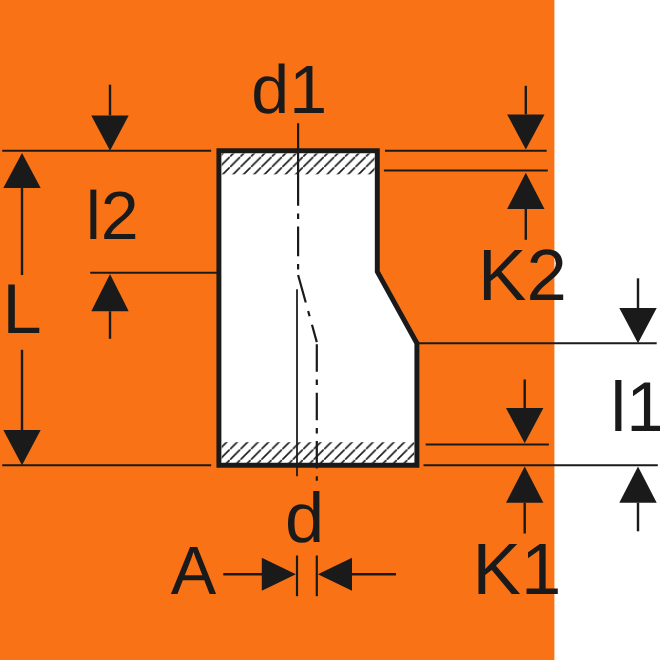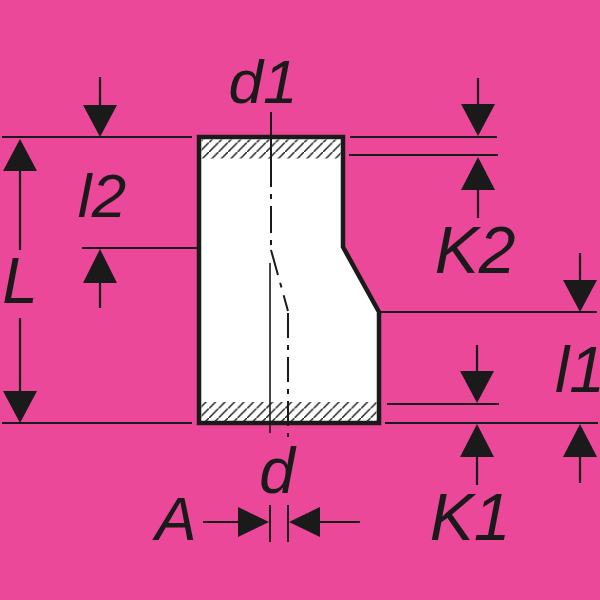--- a/index.html
+++ b/index.html
@@ -5,24 +5,23 @@
   html, body {
     margin: 0;
     padding: 0;
     width: 600px;
     height: 600px;
     background: #ffffff;
     overflow: hidden;
   }
   .stage {
     position: relative;
-    width: 600px;
+    width: 504px;
     height: 600px;
-    background: #ec4899;
-    font-style: italic;
+    background: #f97316;
   }
   svg {
     display: block;
   }
   text.dim-label {
     font-family: "Liberation Sans", "DejaVu Sans", sans-serif;
     font-weight: 400;
     fill: #1a1a1a;
   }
 </style>

